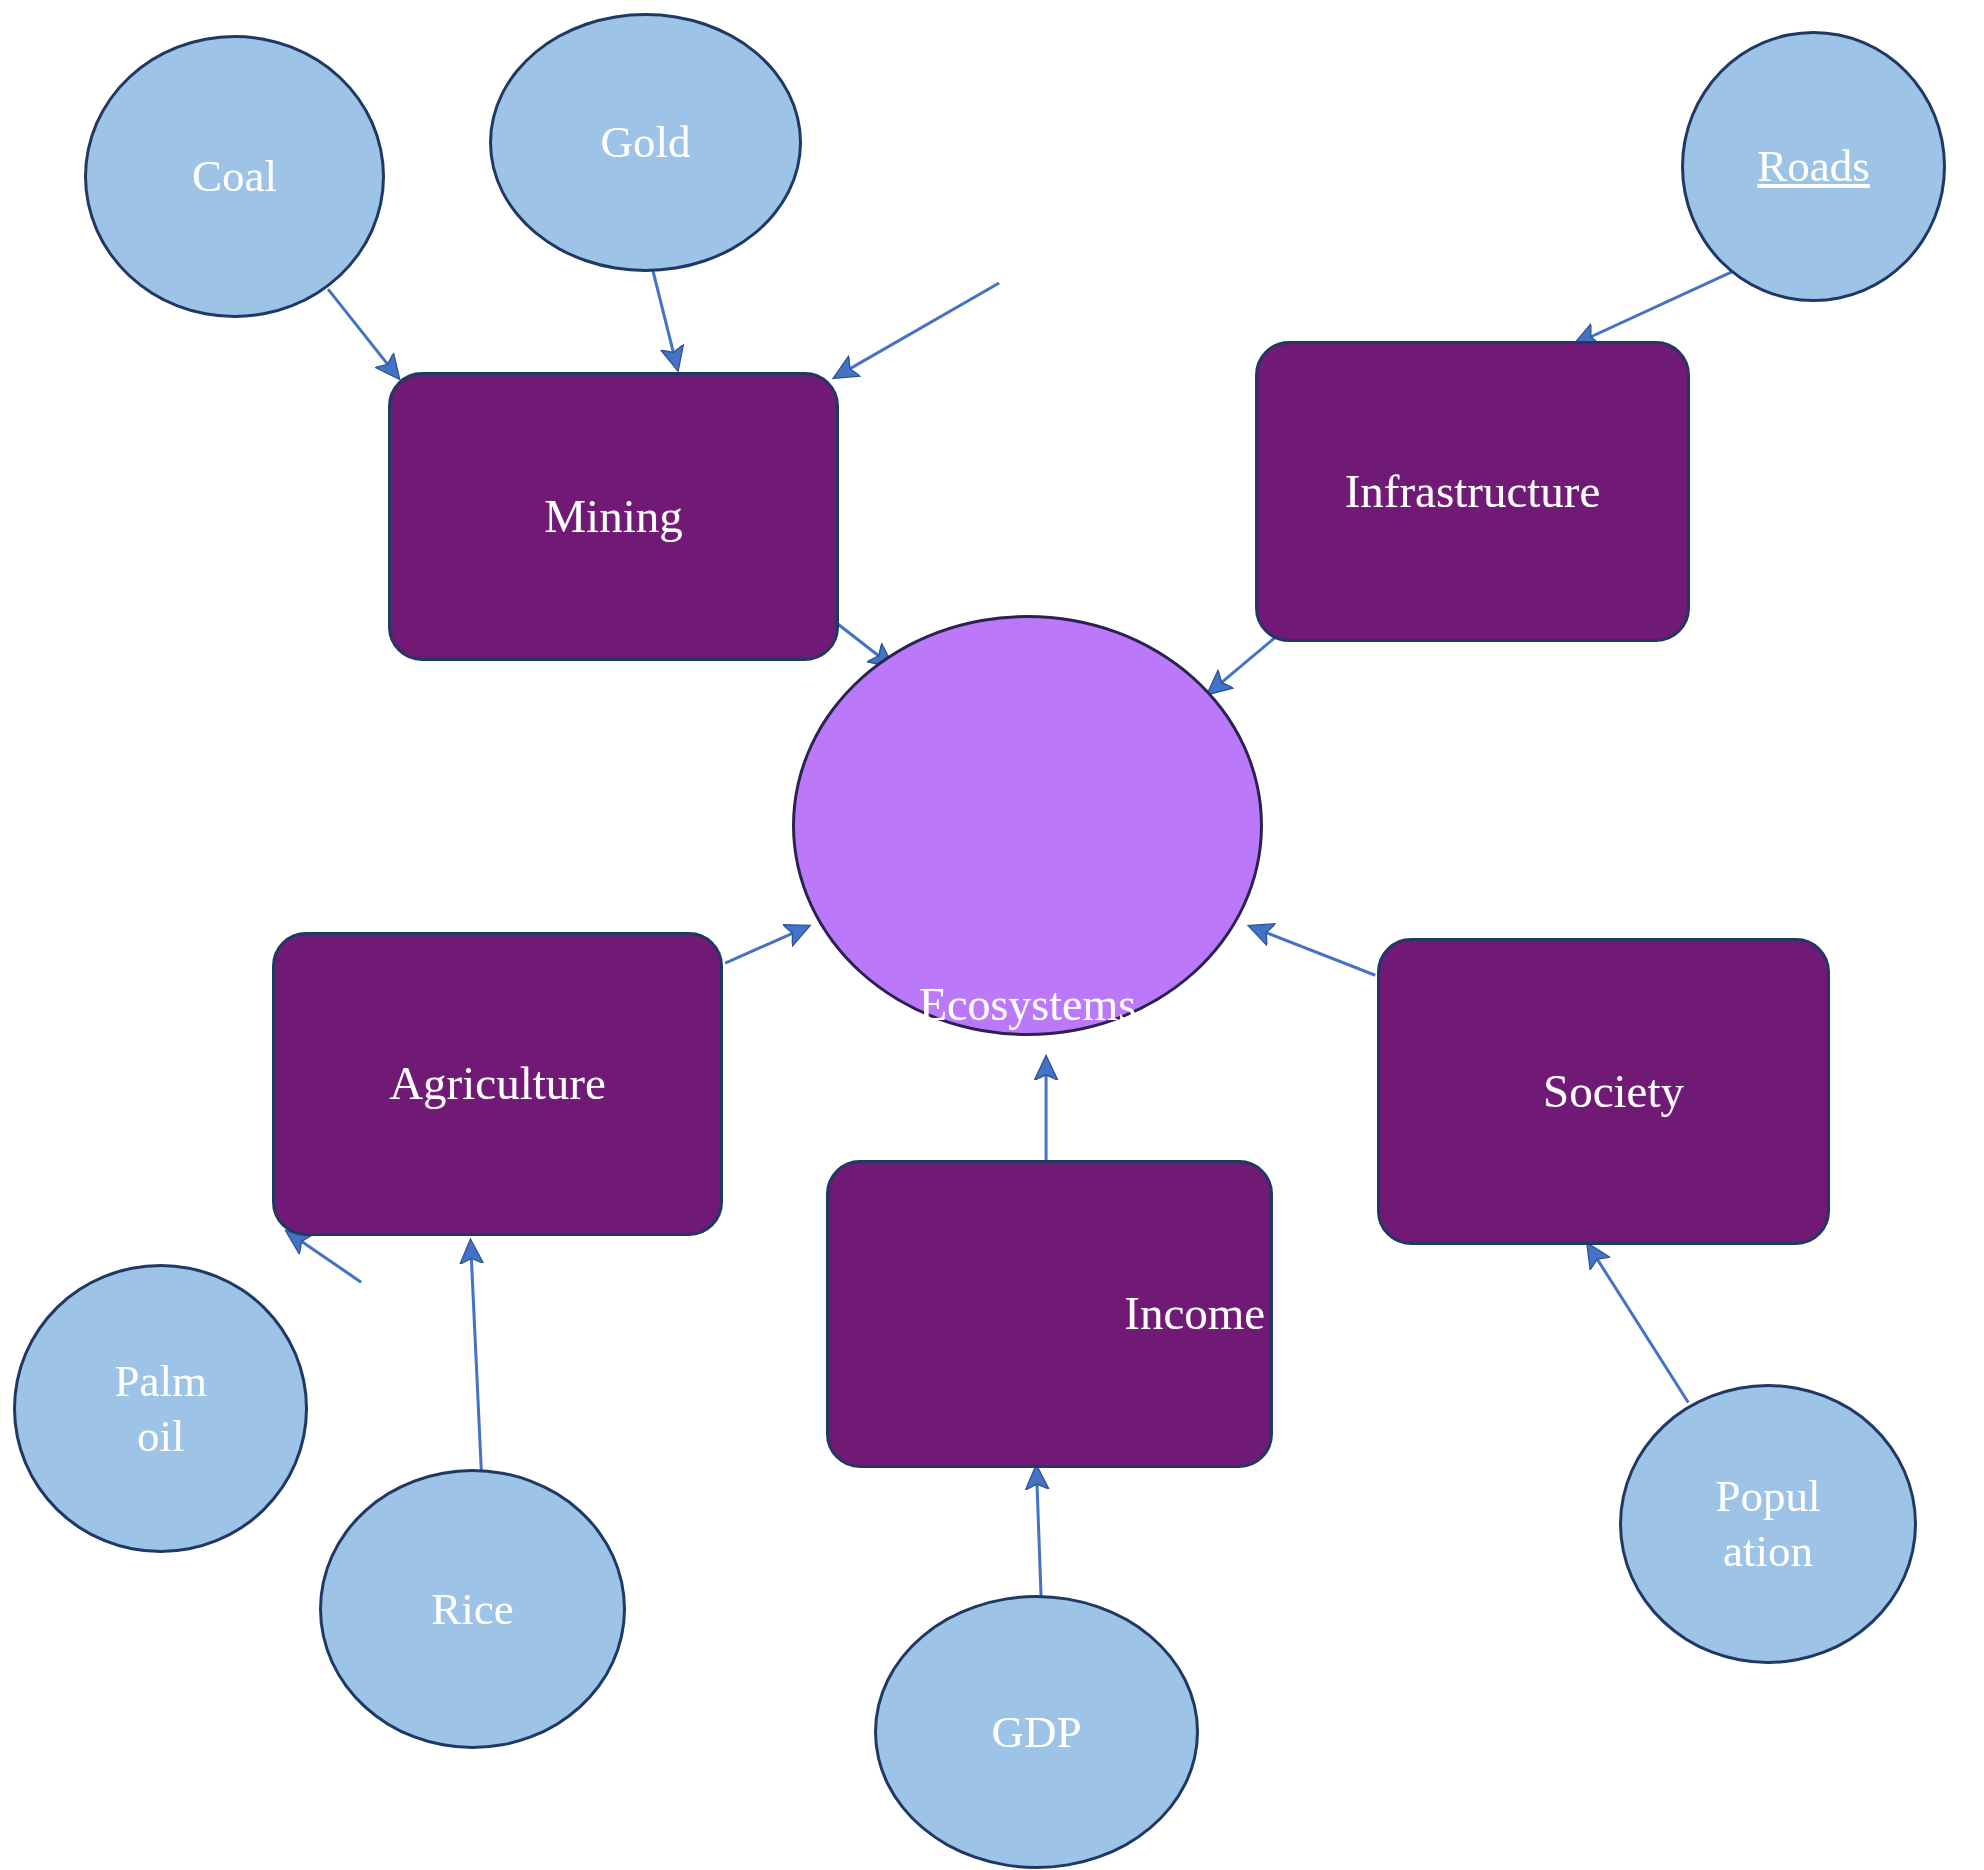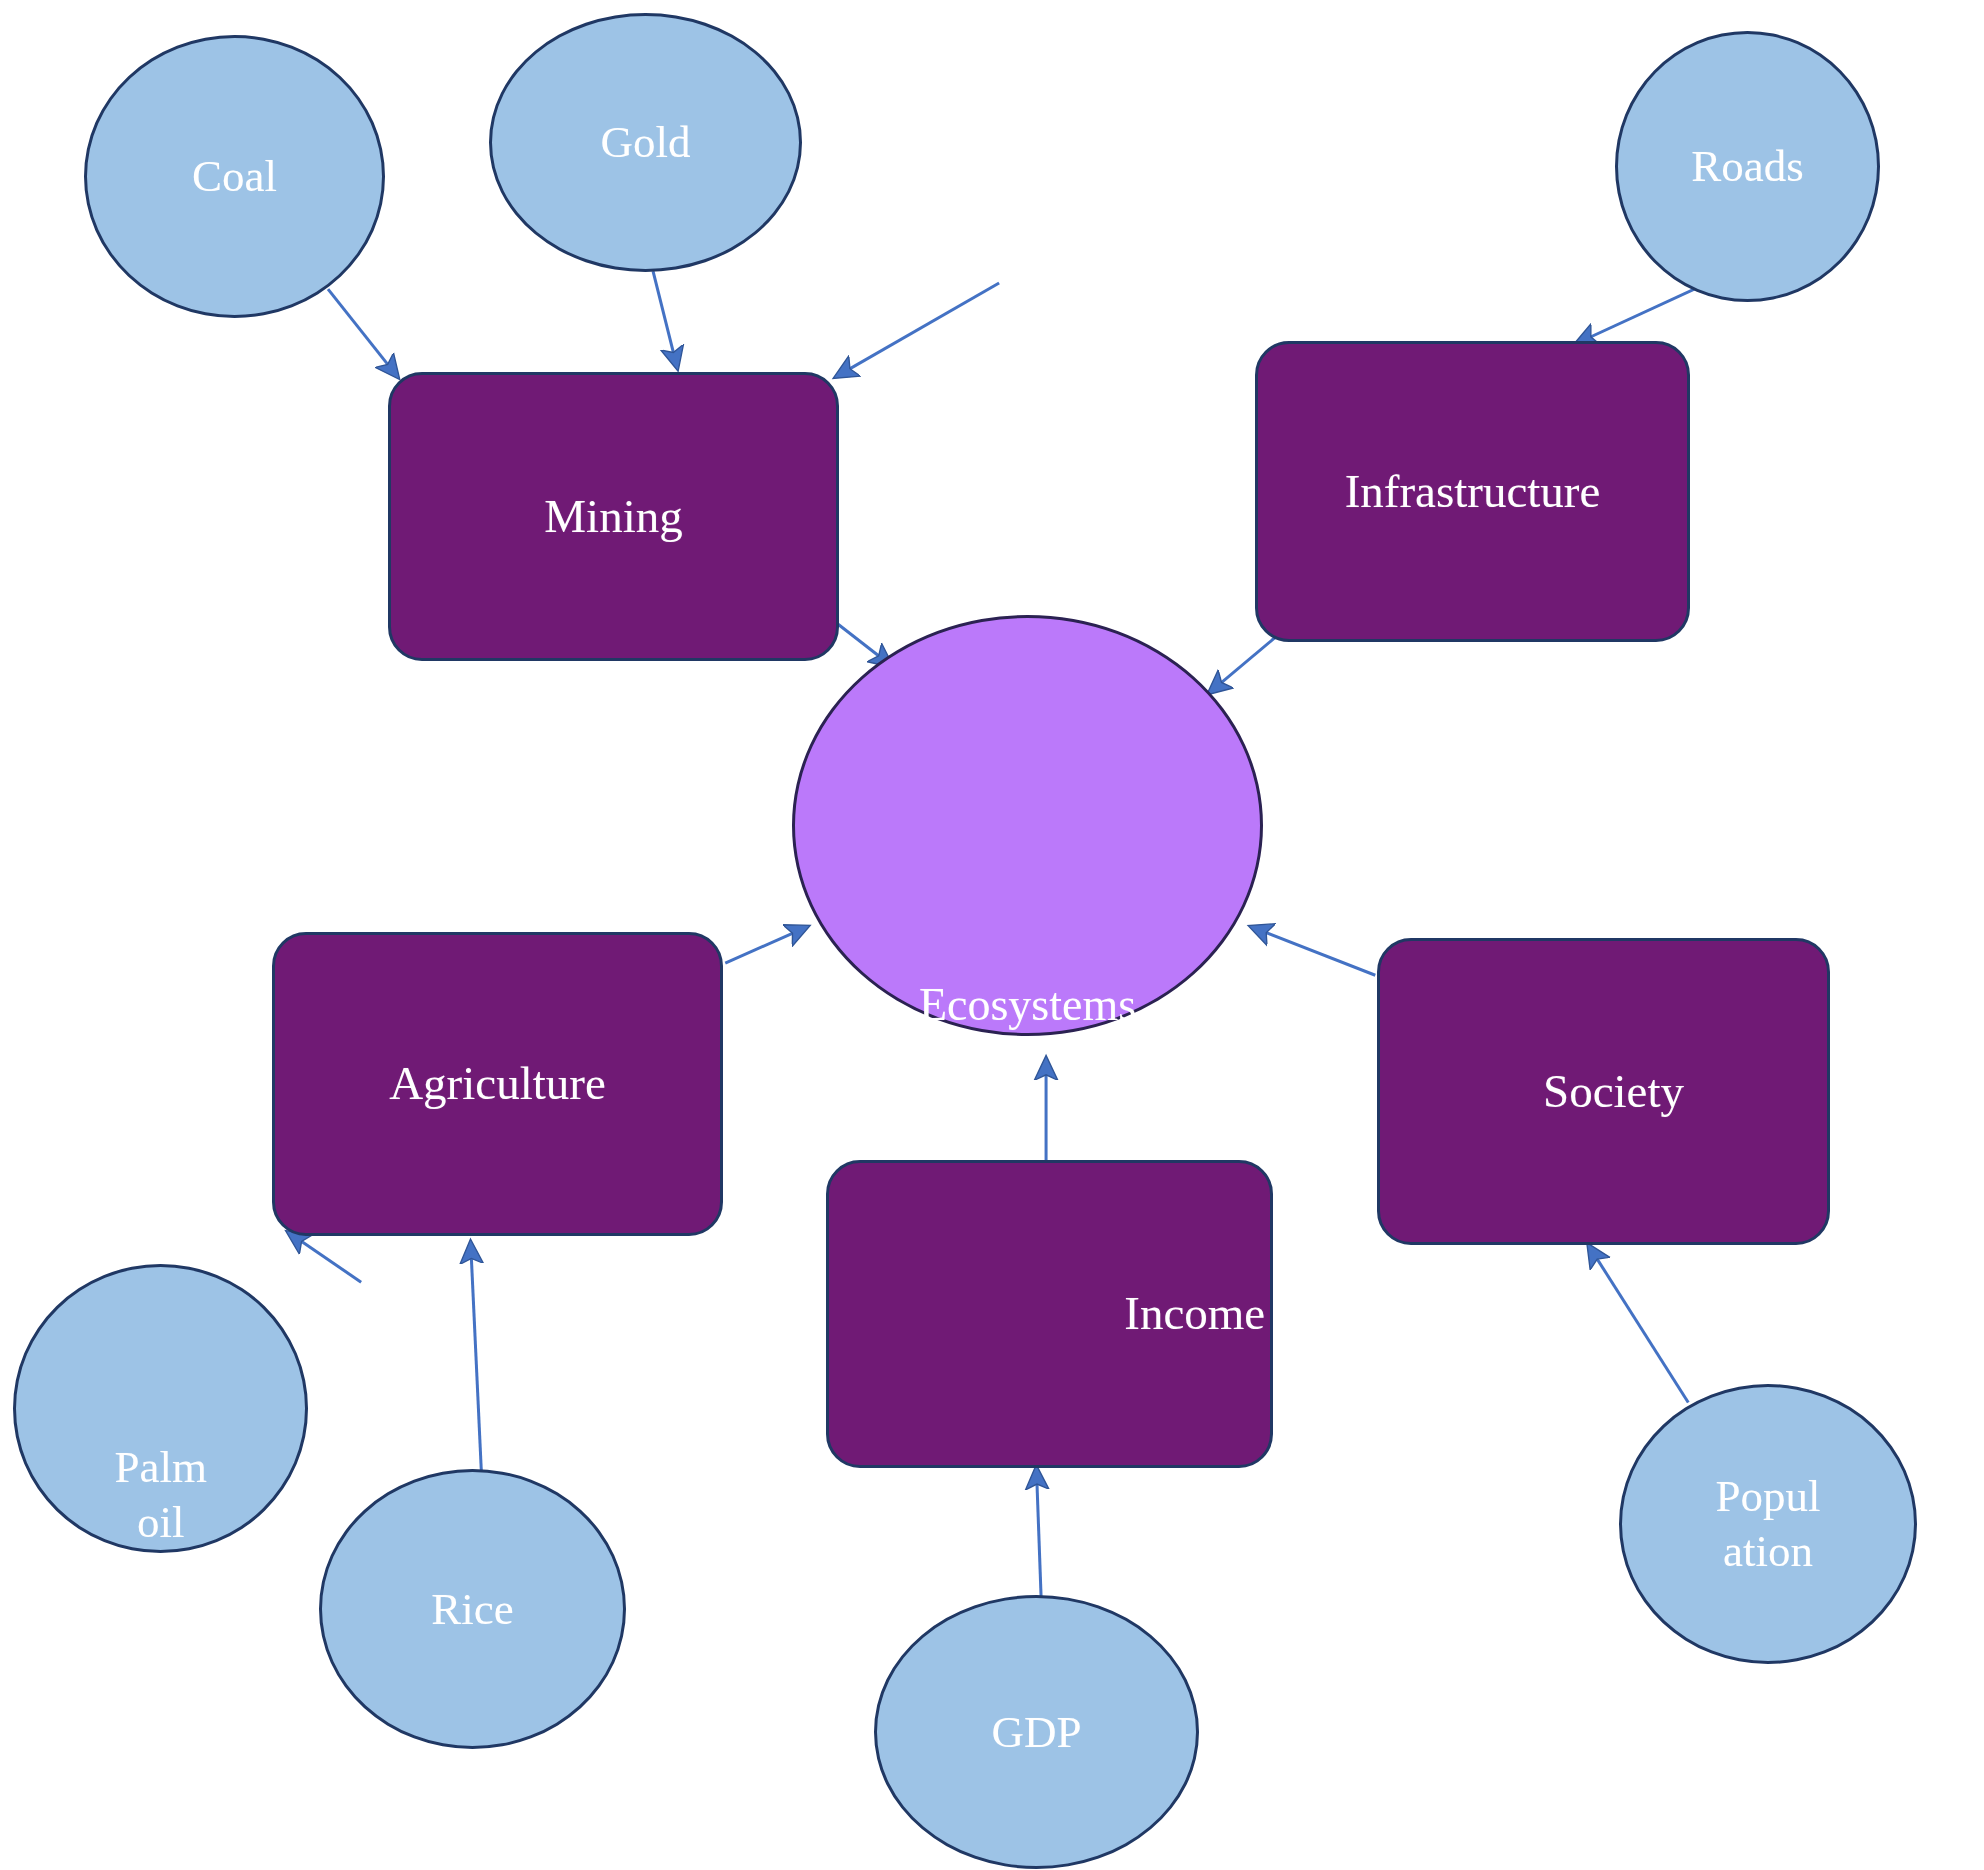--- a/index.html
+++ b/index.html
@@ -104,25 +104,25 @@
 
   <div class="node node-ellipse" style="left:84px; top:35px; width:301px; height:283px;">
     <span class="node-label">Coal</span>
   </div>
 
   <div class="node node-ellipse" style="left:489px; top:13.2px; width:313px; height:259px;">
     <span class="node-label">Gold</span>
   </div>
 
 
-  <div class="node node-ellipse" style="left:1615px; top:31px; width:265px; height:271px;">
+  <div class="node node-ellipse" style="left:1681px; top:31px; width:265px; height:271px;text-decoration:underline;">
     <span class="node-label">Roads</span>
   </div>
 
-  <div class="node node-ellipse" style="left:13.2px; top:1264px; width:295px; height:289px;align-items:flex-end;">
+  <div class="node node-ellipse" style="left:13.2px; top:1264px; width:295px; height:289px;">
     <span class="node-label">Palm
 oil</span>
   </div>
 
   <div class="node node-ellipse" style="left:319px; top:1469px; width:307px; height:280px;">
     <span class="node-label">Rice</span>
   </div>
 
   <div class="node node-ellipse" style="left:874px; top:1595px; width:325px; height:274px;">
     <span class="node-label">GDP</span>

